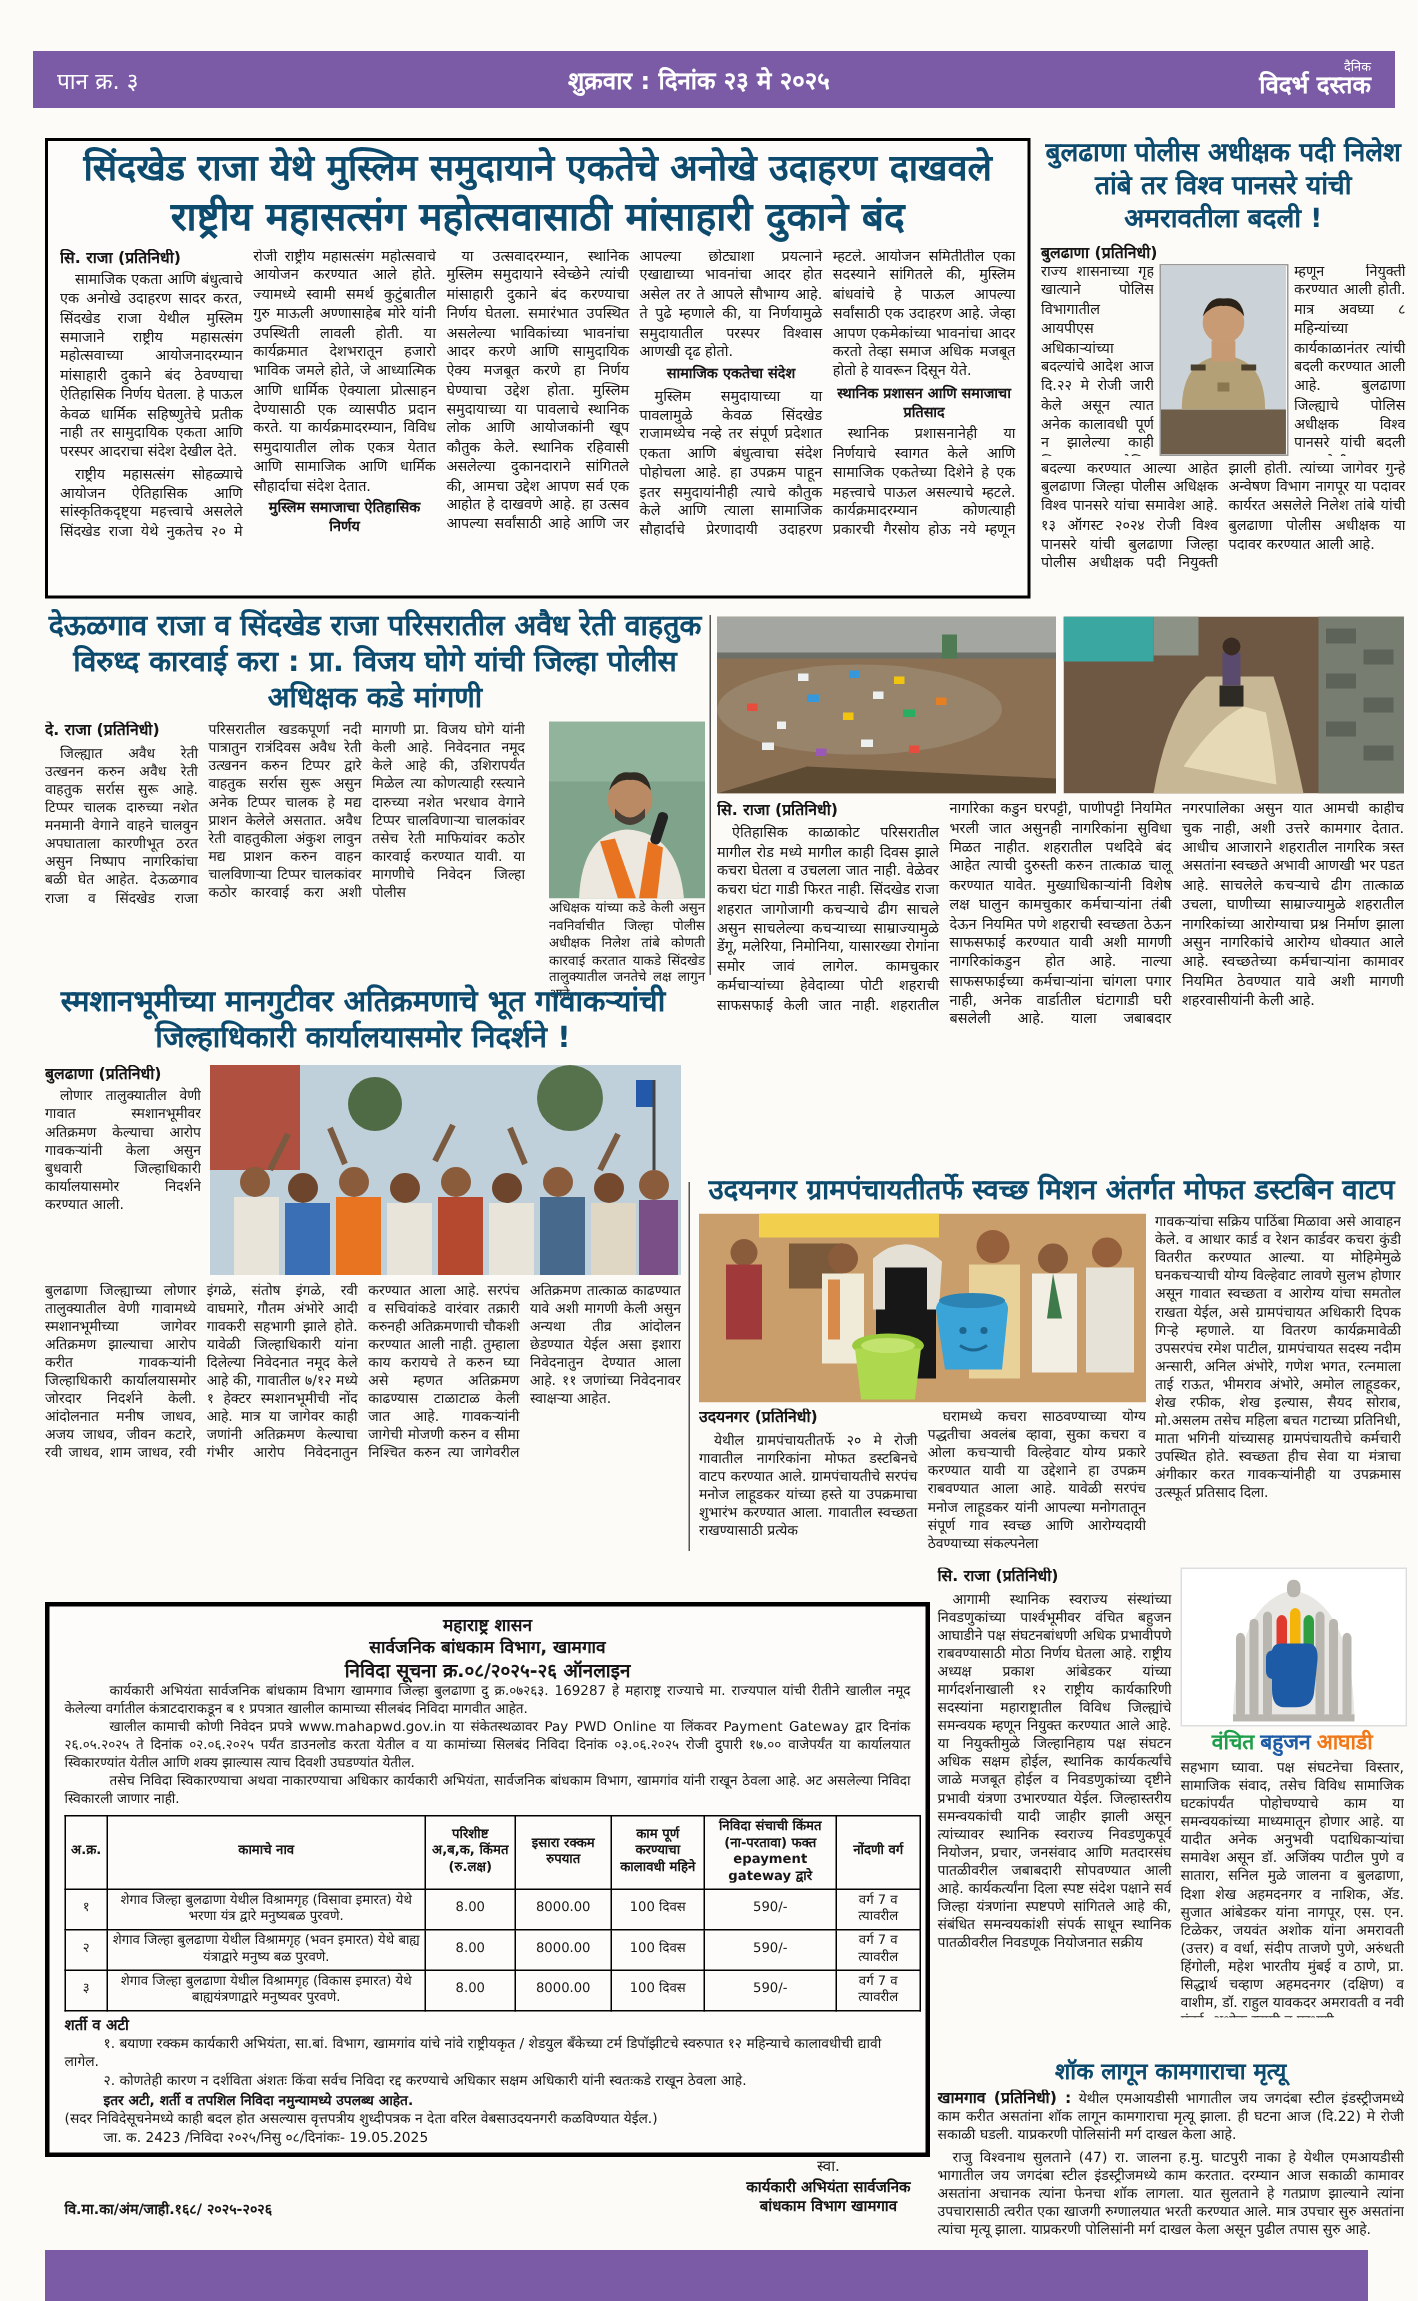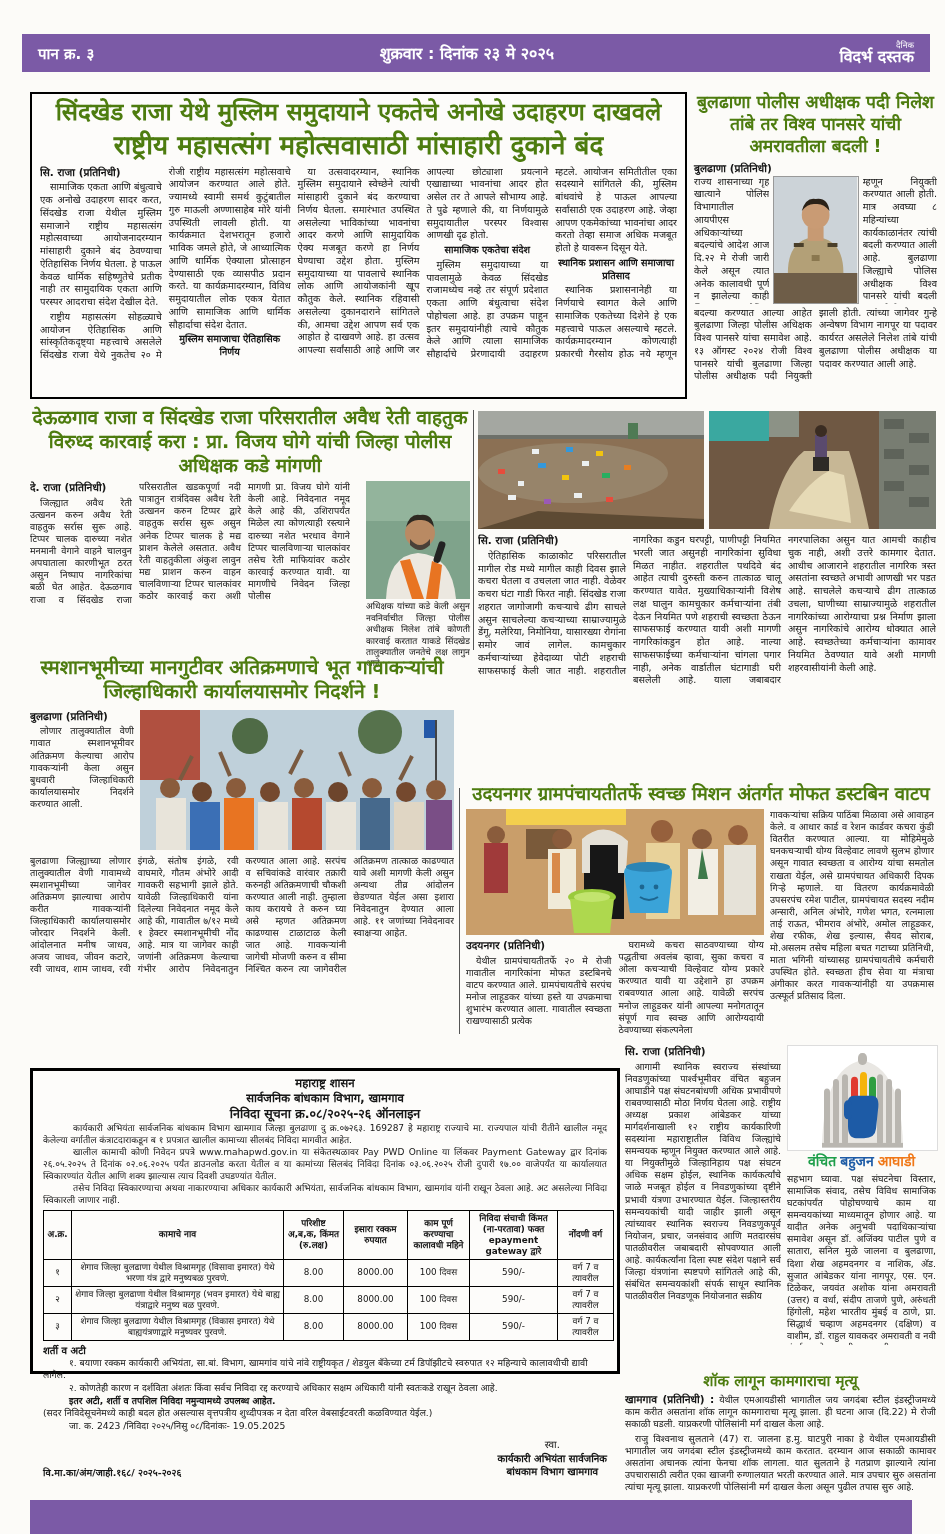--- a/index.html
+++ b/index.html
@@ -2,27 +2,27 @@
 <html><head>
 <meta charset="utf-8">
 <style>
   html,body{margin:0;padding:0;background:#ffffff;}
   .page{position:relative;width:945px;height:1534px;background:#fcfbf8;
         font-family:"DejaVu Sans",sans-serif;color:#161616;overflow:hidden;}
   .abs{position:absolute;box-sizing:border-box;}
   
   .hbar{background:#7b5aa6;color:#fff;display:flex;align-items:center;
         justify-content:space-between;padding:0 16px;}
-  .hbar .pg{font-size:15px;font-weight:bold;}
+  .hbar .pg{font-size:15px;font-weight:normal;}
   .hbar .dt{font-size:16px;font-weight:bold;}
   .mast{text-align:right;line-height:1;}
   .mast .sm{font-size:8.5px;display:block;}
   .mast .big{font-size:16px;font-weight:bold;}
   
-  .hl{font-weight:bold;text-align:center;color:#4d7c0f;line-height:1.25;}
+  .hl{font-weight:bold;text-align:center;color:#0c4a6e;line-height:1.25;}
   .hl1{font-size:24px;}
   .hl2{font-size:26px;}
   .hlB{font-size:17.5px;}
   .hlC{font-size:19px;}
   .hlD{font-size:20px;}
   .hlE{font-size:19.5px;}
   .hlF{font-size:18.5px;}
   .hlG{font-size:16.5px;}
   .hlH{font-size:15px;}
   
@@ -310,21 +310,21 @@
         <div class="bt-s cols-2 clip" style="height:108px;margin-top:4px;">
           <p class="dateline">उदयनगर (प्रतिनिधी)</p>
           <p>येथील ग्रामपंचायतीतर्फे २० मे रोजी गावातील नागरिकांना मोफत डस्टबिनचे वाटप करण्यात आले. ग्रामपंचायतीचे सरपंच मनोज लाहूडकर यांच्या हस्ते या उपक्रमाचा शुभारंभ करण्यात आला. गावातील स्वच्छता राखण्यासाठी प्रत्येक</p>
           <p>घरामध्ये कचरा साठवण्याच्या योग्य पद्धतीचा अवलंब व्हावा, सुका कचरा व ओला कचऱ्याची विल्हेवाट योग्य प्रकारे करण्यात यावी या उद्देशाने हा उपक्रम राबवण्यात आला आहे. यावेळी सरपंच मनोज लाहूडकर यांनी आपल्या मनोगतातून संपूर्ण गाव स्वच्छ आणि आरोग्यदायी ठेवण्याच्या संकल्पनेला</p>
         </div>
       </div>
       <div class="bt-s clip" style="width:164px;height:238px;">गावकऱ्यांचा सक्रिय पाठिंबा मिळावा असे आवाहन केले. व आधार कार्ड व रेशन कार्डवर कचरा कुंडी वितरीत करण्यात आल्या. या मोहिमेमुळे घनकचऱ्याची योग्य विल्हेवाट लावणे सुलभ होणार असून गावात स्वच्छता व आरोग्य यांचा समतोल राखता येईल, असे ग्रामपंचायत अधिकारी दिपक गिऱ्हे म्हणाले. या वितरण कार्यक्रमावेळी उपसरपंच रमेश पाटील, ग्रामपंचायत सदस्य नदीम अन्सारी, अनिल अंभोरे, गणेश भगत, रत्नमाला ताई राऊत, भीमराव अंभोरे, अमोल लाहूडकर, शेख रफीक, शेख इल्यास, सैयद सोराब, मो.असलम तसेच महिला बचत गटाच्या प्रतिनिधी, माता भगिनी यांच्यासह ग्रामपंचायतीचे कर्मचारी उपस्थित होते. स्वच्छता हीच सेवा या मंत्राचा अंगीकार करत गावकऱ्यांनीही या उपक्रमास उत्स्फूर्त प्रतिसाद दिला.</div>
     </div>
   </div>
 
-  <div class="abs tender" style="left:30px;top:1068px;width:590px;height:306px;">
+  <div class="abs tender" style="left:30px;top:1068px;width:590px;height:370px;">
     <div class="tc t1">महाराष्ट्र शासन</div>
     <div class="tc t2">सार्वजनिक बांधकाम विभाग, खामगाव</div>
     <div class="tc t3">निविदा सूचना क्र.०८/२०२५-२६ ऑनलाइन</div>
     <p class="tp">कार्यकारी अभियंता सार्वजनिक बांधकाम विभाग खामगाव जिल्हा बुलढाणा दु क्र.०७२६३. 169287 हे महाराष्ट्र राज्याचे मा. राज्यपाल यांची रीतीने खालील नमूद केलेल्या वर्गातील कंत्राटदाराकडून ब १ प्रपत्रात खालील कामाच्या सीलबंद निविदा मागवीत आहेत.</p>
     <p class="tp">खालील कामाची कोणी निवेदन प्रपत्रे www.mahapwd.gov.in या संकेतस्थळावर Pay PWD Online या लिंकवर Payment Gateway द्वार दिनांक २६.०५.२०२५ ते दिनांक ०२.०६.२०२५ पर्यंत डाउनलोड करता येतील व या कामांच्या सिलबंद निविदा दिनांक ०३.०६.२०२५ रोजी दुपारी १७.०० वाजेपर्यंत या कार्यालयात स्विकारण्यांत येतील आणि शक्य झाल्यास त्याच दिवशी उघडण्यांत येतील.</p>
     <p class="tp">तसेच निविदा स्विकारण्याचा अथवा नाकारण्याचा अधिकार कार्यकारी अभियंता, सार्वजनिक बांधकाम विभाग, खामगांव यांनी राखून ठेवला आहे. अट असलेल्या निविदा स्विकारली जाणार नाही.</p>
     <table class="tt">
       <colgroup>
           <col style="width:28px">
           <col style="width:212px">
@@ -371,21 +371,21 @@
         <td>590/-</td>
         <td>वर्ग 7 व त्यावरील</td>
       </tr>
     </tbody>
       </table>
     <div class="terms">
       <p class="tt-title">शर्ती व अटी</p>
       <p class="ind">१. बयाणा रक्कम कार्यकारी अभियंता, सा.बां. विभाग, खामगांव यांचे नांवे राष्ट्रीयकृत / शेडयुल बँकेच्या टर्म डिपॉझीटचे स्वरुपात १२ महिन्याचे कालावधीची द्यावी लागेल.</p>
       <p class="ind">२. कोणतेही कारण न दर्शविता अंशतः किंवा सर्वच निविदा रद्द करण्याचे अधिकार सक्षम अधिकारी यांनी स्वतःकडे राखून ठेवला आहे.</p>
       <p class="b">इतर अटी, शर्ती व तपशिल निविदा नमुन्यामध्ये उपलब्ध आहेत.</p>
-      <p>(सदर निविदेसूचनेमध्ये काही बदल होत असल्यास वृत्तपत्रीय शुध्दीपत्रक न देता वरिल वेबसाईटवरती कळविण्यात येईल.)</p>
+      <p>(सदर निविदेसूचनेमध्ये काही बदल होत असल्यास वृत्तपत्रीय शुध्दीपत्रक न देता वरिल वेबसाउदयनगरी कळविण्यात येईल.)</p>
       <p class="ind">जा. क. 2423 /निविदा २०२५/निसु ०८/दिनांकः- 19.05.2025</p>
     </div>
     <div class="sigrow">
       <span class="refno">वि.मा.का/अंम/जाही.१६८/ २०२५-२०२६</span>
       <span class="sig">
         <span style="display:block;font-weight:normal;">स्वा.</span>
         <span style="display:block;">कार्यकारी अभियंता सार्वजनिक</span>
         <span style="display:block;">बांधकाम विभाग खामगाव</span>
       </span>
     </div>

